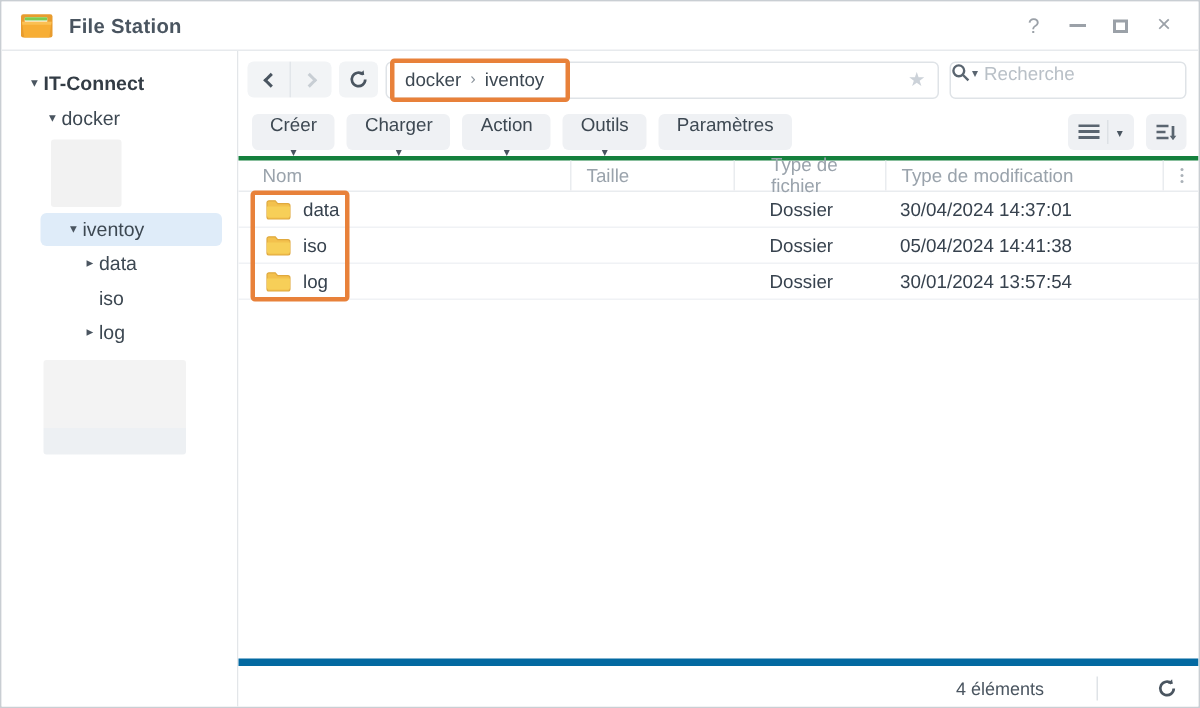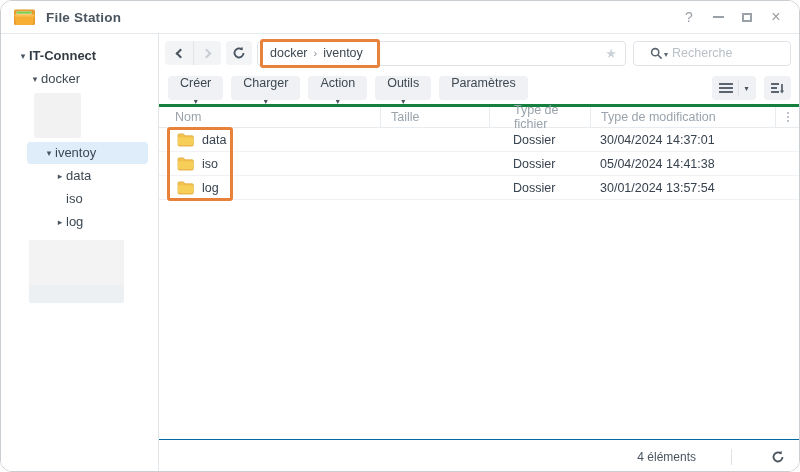--- a/index.html
+++ b/index.html
@@ -1,20 +1,20 @@
 <!DOCTYPE html>
 <html><head>
 <meta charset="utf-8">
 <style>
   * { margin:0; padding:0; box-sizing:border-box; }
   html,body { background:#ffffff; }
   body { font-family:"Liberation Sans","DejaVu Sans",sans-serif; color:#3d4852; }
 
   .window { position:relative; width:800px; height:472px; background:#fff;
-            border:1px solid #c9ced3; border-radius:12px; overflow:hidden; }
+            border:1px solid #c9ced3; border-radius:0; overflow:hidden; }
 
   
   .titlebar { height:33px; display:flex; align-items:center; padding:0 12px;
               border-bottom:1px solid #e7eaed; background:#fff; }
   .app-icon { width:24px; height:20px; flex:0 0 auto; }
   .app-title { font-size:13.5px; font-weight:bold; color:#4a5560; margin-left:9px; letter-spacing:.2px; }
   .tb-spacer { flex:1; }
   .win-ctrl { width:22px; height:22px; display:flex; align-items:center; justify-content:center;
               color:#9ba1a8; font-size:14px; margin-left:7px; cursor:default; }
   .ctrl-min-bar { width:11px; height:2px; background:#9ba1a8; }
@@ -55,21 +55,21 @@
               display:flex; align-items:center; justify-content:center; cursor:pointer; }
   .pathbar { flex:1; height:25px; margin-left:5px; border:1px solid #dfe3e7; border-radius:4px;
              background:#fff; display:flex; align-items:center; padding:0 8px 0 12px; position:relative; }
   .path-text { font-size:12.5px; color:#3d4852; display:flex; align-items:center; gap:6px; }
   .path-sep { color:#8a939c; font-size:11px; }
   .path-annotation { position:absolute; left:2px; top:-3px; width:120px; height:29px;
                      border:3px solid #e8813a; border-radius:3px; pointer-events:none; }
   .path-star { margin-left:auto; color:#ccd2d9; font-size:13px; }
   .path-star::before { content:"★"; }
   .searchbox { width:158px; height:25px; margin-left:7px; border:1px solid #dfe3e7; border-radius:4px;
-               display:flex; align-items:center; padding:0 16px; background:#fff; }
+               display:flex; align-items:flex-start; padding:0 0; background:#fff; }
   .search-caret { font-size:8px; color:#5a6570; margin:2px 4px 0 1px; }
   .search-caret::before { content:"▾"; }
   .searchbox input { border:none; outline:none; flex:1; min-width:0; font-size:12.5px;
                      font-family:inherit; color:#3d4852; background:transparent; }
   .searchbox input::placeholder { color:#b9c0c7; }
 
   
   .toolbar { height:32px; display:flex; align-items:center; padding:0 8px 0 9px; gap:8px; }
   .tb-btn { height:24px; background:#eff1f4; border-radius:4px; padding:0 12px; font-size:12.5px;
             color:#3d4852; display:flex; align-items:center; gap:6px; cursor:pointer; white-space:nowrap;flex-direction:column; }
@@ -100,21 +100,21 @@
   .rows-wrap { position:relative; }
   .file-row { height:24px; display:flex; align-items:center; border-bottom:1px solid #f0f2f5;
               font-size:12.5px; color:#37424e; cursor:default; }
   .name-cell { flex:1; display:flex; align-items:center; padding-left:18px; gap:8px; }
   .rows-annotation { position:absolute; left:8px; top:-1px; width:66px; height:74px;
                      border:3px solid #e8813a; border-radius:3px; pointer-events:none; }
 
   .filler { flex:1; }
 
   
-  .statusbar { height:34px; border-top:1px solid #0369a1; display:flex; align-items:center;
+  .statusbar { height:34px; border-top:5px solid #0369a1; display:flex; align-items:center;
                justify-content:flex-end; padding:0 10px;gap:25px; }
   .status-count { font-size:12px; color:#4a5560; }
   .status-div { width:1px; height:16px; background:#dfe3e7; margin:0 10px; }
   .status-refresh { width:22px; height:22px; display:flex; align-items:center; justify-content:center; cursor:pointer; }
 </style>
 </head>
 <body>
 
 <div class="window">
 

